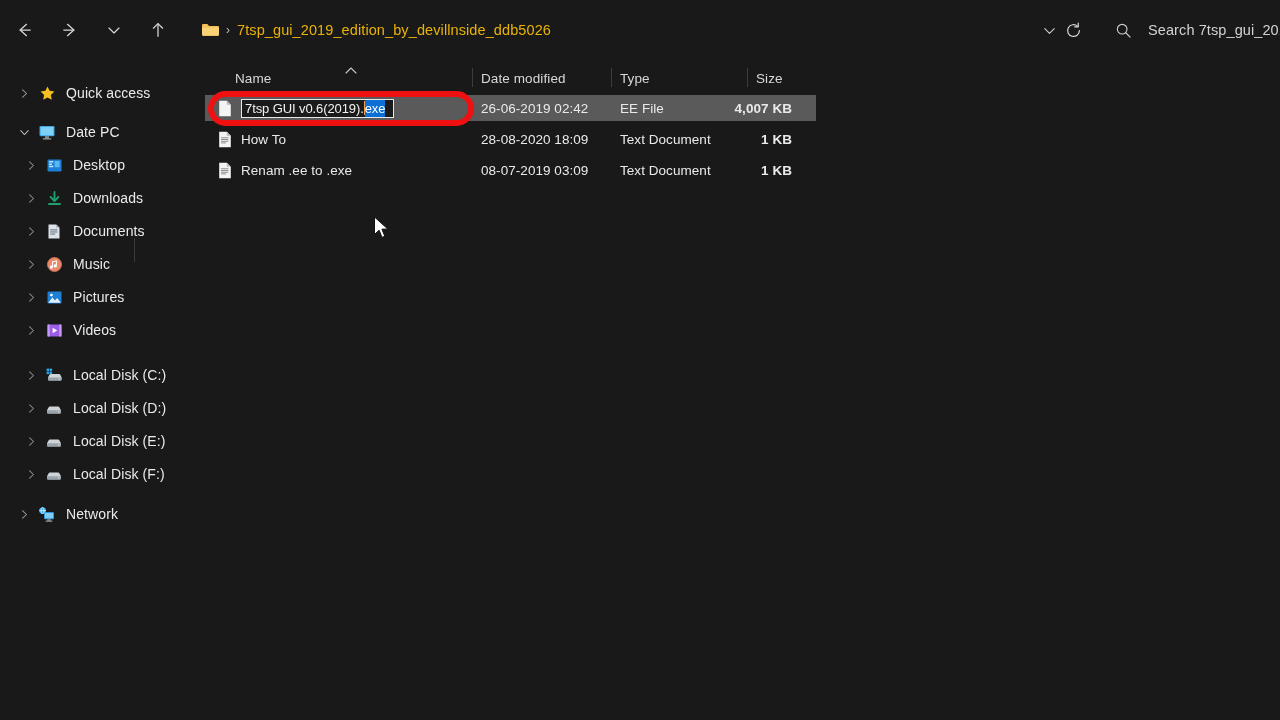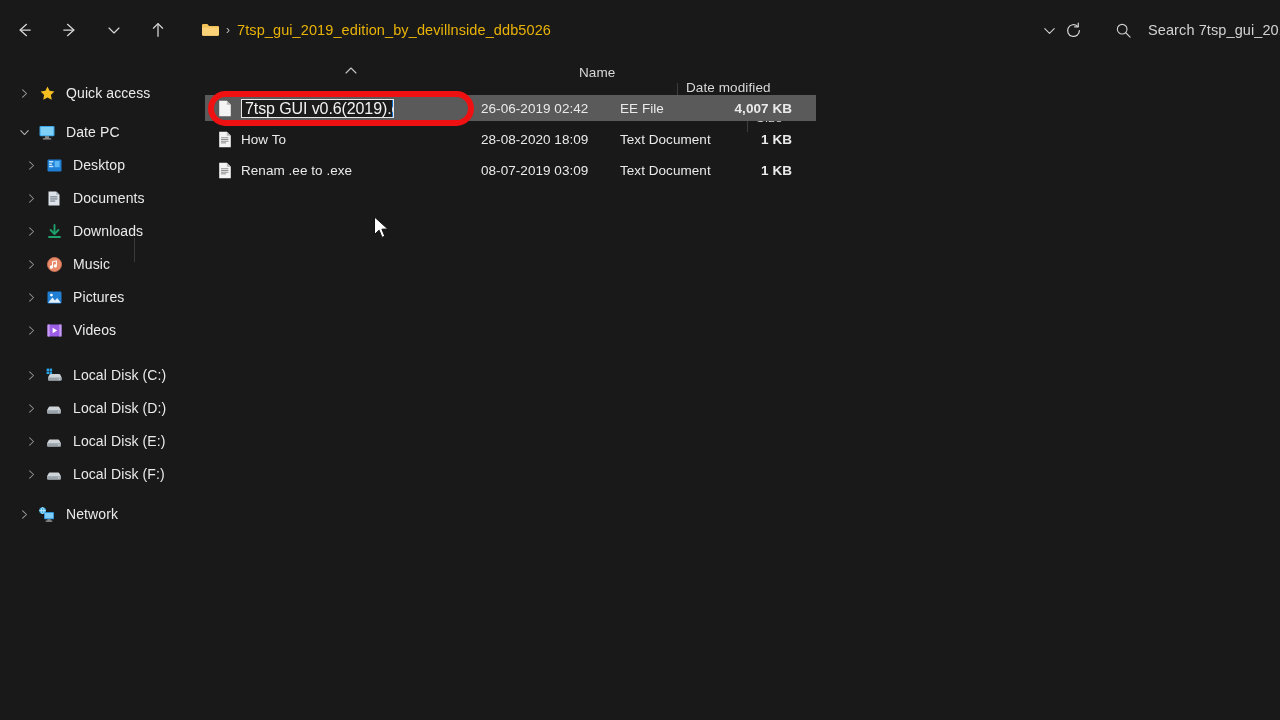--- a/index.html
+++ b/index.html
@@ -153,22 +153,21 @@
     width: 18px;
     text-align: center;
   }
 
   .col-header {
     position: absolute;
     left: 0; top: 5px;
     width: 611px;
     height: 26px;
     display: flex;
-    align-items: flex-end;
-    flex-direction: column;
+    align-items: center;
   }
   .col-cell {
     position: relative;
     height: 26px;
     display: flex;
     align-items: center;
     font-size: 13.5px;
     color: #d8d8d8;
     letter-spacing: .1px;
   }
@@ -217,21 +216,21 @@
     display: flex;
     align-items: center;
     height: 19px;
     background: #1b1b1b;
     border: 1px solid #e7e7e7;
     padding: 0 2px 0 3px;
     width: 153px;
     overflow: hidden;
   }
   .rename-text {
-    font-size: 16px;
+    font-size: 13px;
     color: #f2f2f2;
     white-space: nowrap;
     line-height: 17px;
     letter-spacing: -.1px;
   }
   .rename-sel {
     background: #0c6fd6;
     color: #ffffff;
   }
   .caret {
@@ -381,45 +380,45 @@
       <span class="side-label">Desktop</span>
     </div>
 
     <div class="side-item indent-1" style="margin-top:1px">
       <span class="side-chevron">
         <svg width="13" height="13" viewBox="0 0 14 14">
             <path d="M5 3 L9.2 7 L5 11" fill="none" stroke="#8e8e8e" stroke-width="1.1" stroke-linecap="round" stroke-linejoin="round"></path>
           </svg>
       </span>
       <span class="side-icon">
+        <svg width="17" height="17" viewBox="0 0 17 17">
+          <path d="M8.5 2 V9.6" stroke="#1f9f6e" stroke-width="1.9" stroke-linecap="round"></path>
+          <path d="M4.6 7 L8.5 11 L12.4 7" fill="none" stroke="#1f9f6e" stroke-width="1.9" stroke-linecap="round" stroke-linejoin="round"></path>
+          <path d="M3 14 H14" stroke="#1f9f6e" stroke-width="1.9" stroke-linecap="round"></path>
+        </svg>
+      </span>
+      <span class="side-label">Downloads</span>
+    </div>
+
+    <div class="side-item indent-1" style="margin-top:1px">
+      <span class="side-chevron">
+        <svg width="13" height="13" viewBox="0 0 14 14">
+            <path d="M5 3 L9.2 7 L5 11" fill="none" stroke="#8e8e8e" stroke-width="1.1" stroke-linecap="round" stroke-linejoin="round"></path>
+          </svg>
+      </span>
+      <span class="side-icon">
         <svg width="16" height="17" viewBox="0 0 16 17">
           <path d="M2.5 1.5 H10.2 L13.5 4.8 V15.5 H2.5 Z" fill="#dde3e8"></path>
           <path d="M10.2 1.5 L13.5 4.8 H10.2 Z" fill="#a8b4bd"></path>
           <rect x="4.2" y="6.3" width="7.2" height="1.1" fill="#6e7b86"></rect>
           <rect x="4.2" y="8.4" width="7.2" height="1.1" fill="#6e7b86"></rect>
           <rect x="4.2" y="10.5" width="5" height="1.1" fill="#6e7b86"></rect>
         </svg>
       </span>
       <span class="side-label">Documents</span>
-    </div>
-
-    <div class="side-item indent-1" style="margin-top:1px">
-      <span class="side-chevron">
-        <svg width="13" height="13" viewBox="0 0 14 14">
-            <path d="M5 3 L9.2 7 L5 11" fill="none" stroke="#8e8e8e" stroke-width="1.1" stroke-linecap="round" stroke-linejoin="round"></path>
-          </svg>
-      </span>
-      <span class="side-icon">
-        <svg width="17" height="17" viewBox="0 0 17 17">
-          <path d="M8.5 2 V9.6" stroke="#1f9f6e" stroke-width="1.9" stroke-linecap="round"></path>
-          <path d="M4.6 7 L8.5 11 L12.4 7" fill="none" stroke="#1f9f6e" stroke-width="1.9" stroke-linecap="round" stroke-linejoin="round"></path>
-          <path d="M3 14 H14" stroke="#1f9f6e" stroke-width="1.9" stroke-linecap="round"></path>
-        </svg>
-      </span>
-      <span class="side-label">Downloads</span>
     </div>
 
     <div class="side-item indent-1" style="margin-top:1px">
       <span class="side-chevron">
         <svg width="13" height="13" viewBox="0 0 14 14">
             <path d="M5 3 L9.2 7 L5 11" fill="none" stroke="#8e8e8e" stroke-width="1.1" stroke-linecap="round" stroke-linejoin="round"></path>
           </svg>
       </span>
       <span class="side-icon">
         <svg width="17" height="17" viewBox="0 0 17 17">

